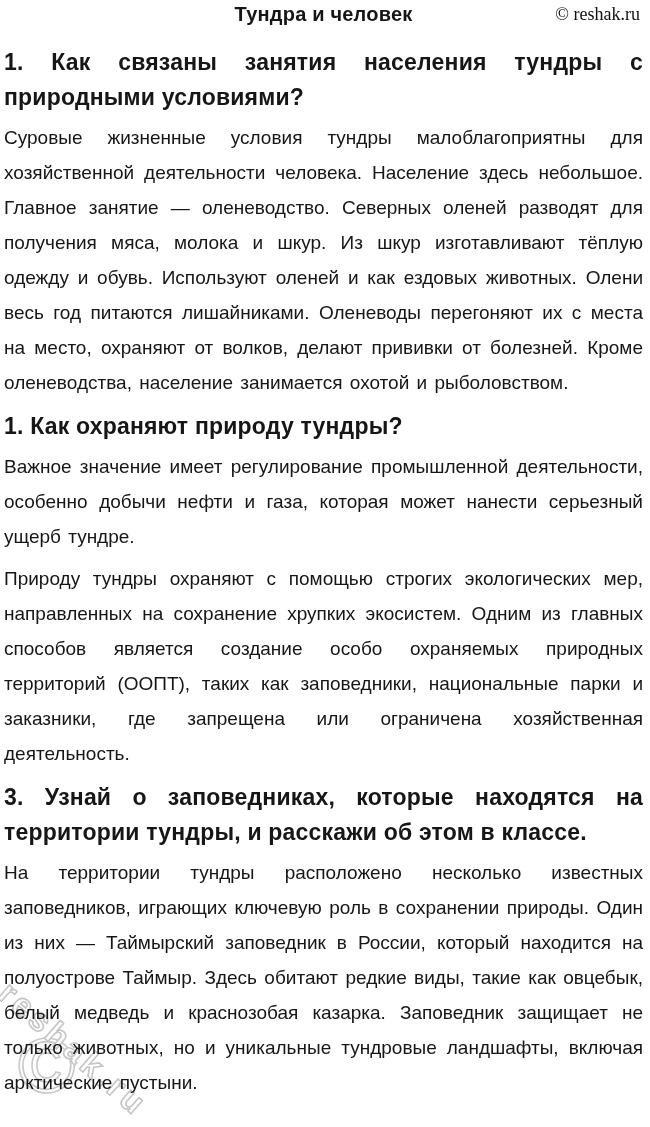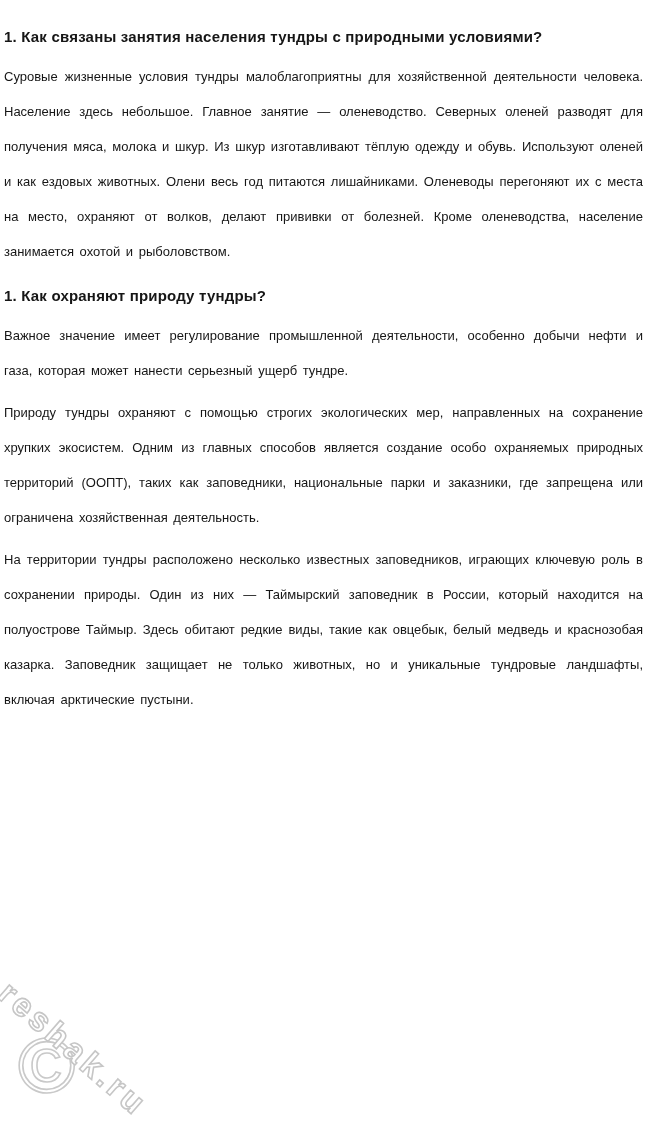--- a/index.html
+++ b/index.html
@@ -41,59 +41,64 @@
     letter-spacing: 0.2px;
   }
   .copyright {
     position: absolute; right: 3px; top: 0;
     font-family: "Liberation Serif", "DejaVu Serif", serif;
     font-size: 18px; line-height: 24px;
     color: #111111;
   }
 
   h2.q {
-    font-size: 15px;
+    font-size: 23px;
     font-weight: 700;
     line-height: 35px;
     margin: 9px 0 5px 0;
     text-align: justify;
     letter-spacing: 0.2px;
   }
   section:first-of-type h2.q { margin-top: 17px; }
 
   p.ans {
-    font-size: 13px;
+    font-size: 19px;
     line-height: 35px;
     margin: 0 0 7px 0;
     text-align: justify;
     word-spacing: 2px;
   }
 </style>
 </head>
 <body>
 
 <div class="page">
 
   <div class="watermark" aria-hidden="true">
     <span class="wm-c">©</span>
     <span class="wm-text">reshak.ru</span>
   </div>
 
   <div class="content">
 
+    <header>
+      <div class="title">Тундра и человек</div>
+      <div class="copyright">© reshak.ru</div>
+    </header>
 
     <section>
       <h2 class="q">1. Как связаны занятия населения тундры с природными условиями?</h2>
       <p class="ans">Суровые жизненные условия тундры малоблагоприятны для хозяйственной деятельности человека. Население здесь небольшое. Главное занятие — оленеводство. Северных оленей разводят для получения мяса, молока и шкур. Из шкур изготавливают тёплую одежду и обувь. Используют оленей и как ездовых животных. Олени весь год питаются лишайниками. Оленеводы перегоняют их с места на место, охраняют от волков, делают прививки от болезней. Кроме оленеводства, население занимается охотой и рыболовством.</p>
     </section>
 
     <section>
       <h2 class="q">1. Как охраняют природу тундры?</h2>
       <p class="ans">Важное значение имеет регулирование промышленной деятельности, особенно добычи нефти и газа, которая может нанести серьезный ущерб тундре.</p>
       <p class="ans">Природу тундры охраняют с помощью строгих экологических мер, направленных на сохранение хрупких экосистем. Одним из главных способов является создание особо охраняемых природных территорий (ООПТ), таких как заповедники, национальные парки и заказники, где запрещена или ограничена хозяйственная деятельность.</p>
     </section>
 
     <section>
+      <h2 class="q">3. Узнай о заповедниках, которые находятся на территории тундры, и расскажи об этом в классе.</h2>
       <p class="ans">На территории тундры расположено несколько известных заповедников, играющих ключевую роль в сохранении природы. Один из них — Таймырский заповедник в России, который находится на полуострове Таймыр. Здесь обитают редкие виды, такие как овцебык, белый медведь и краснозобая казарка. Заповедник защищает не только животных, но и уникальные тундровые ландшафты, включая арктические пустыни.</p>
     </section>
 
   </div>
 </div>
 
 </body></html>

